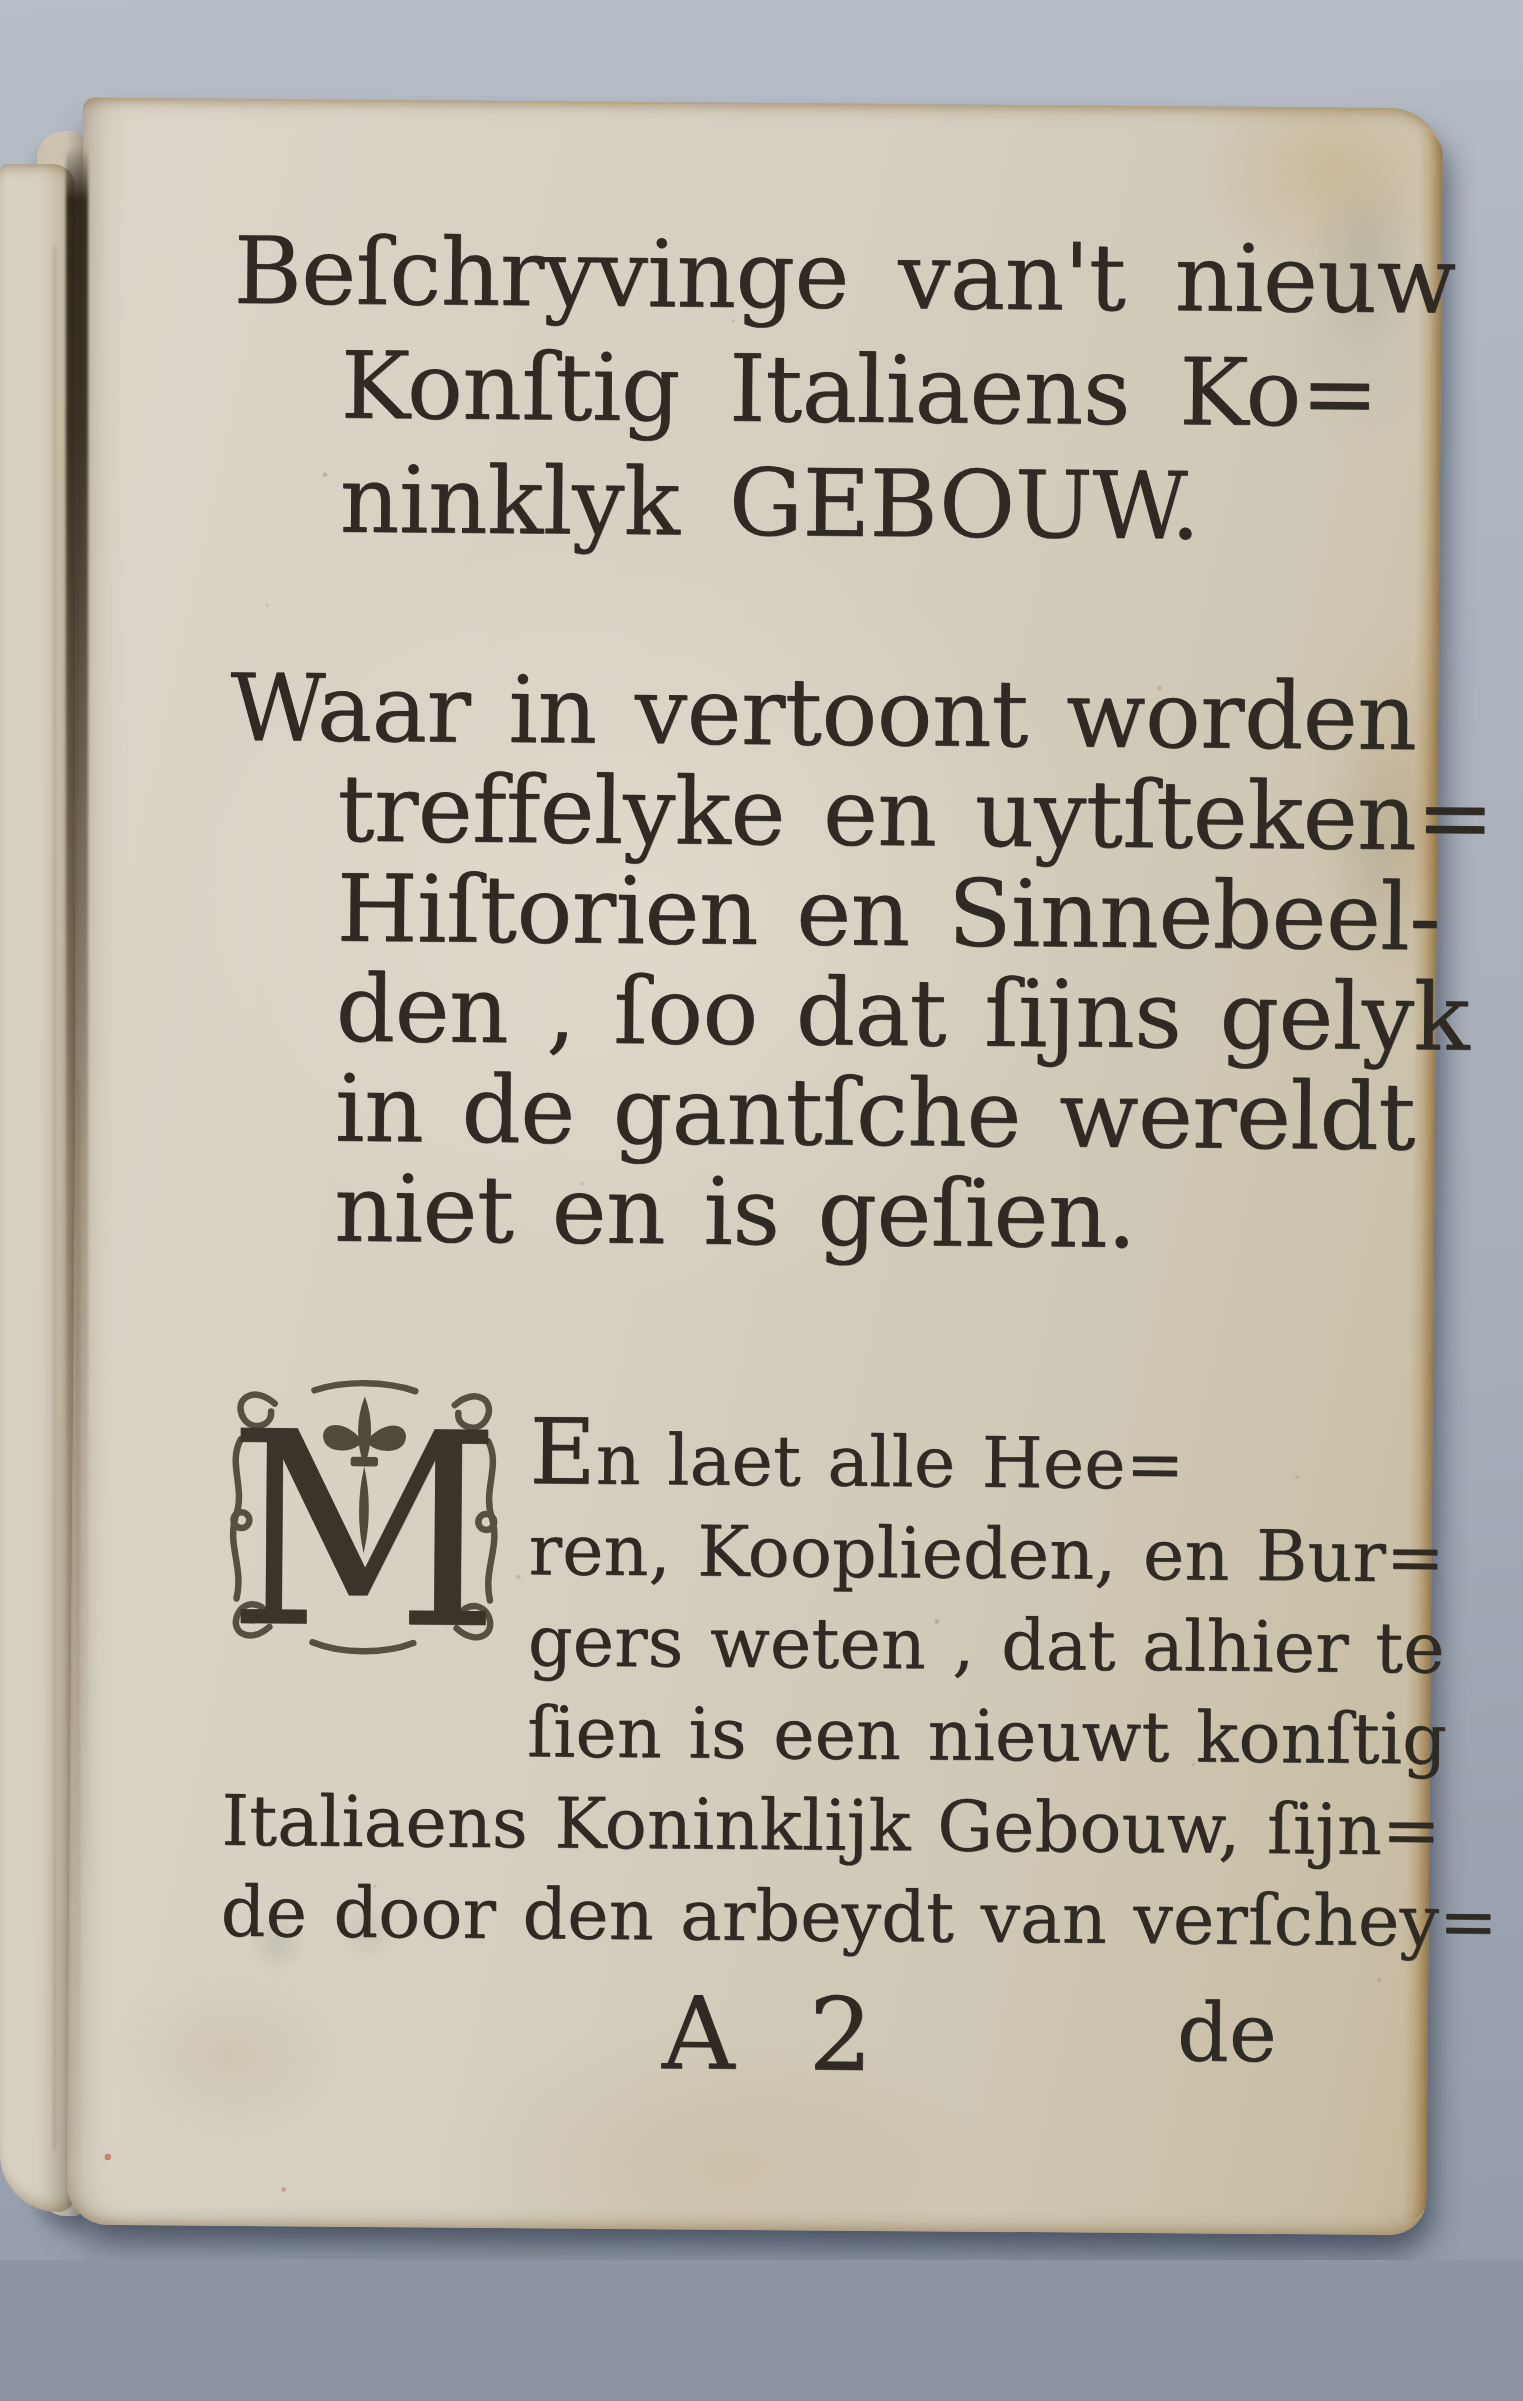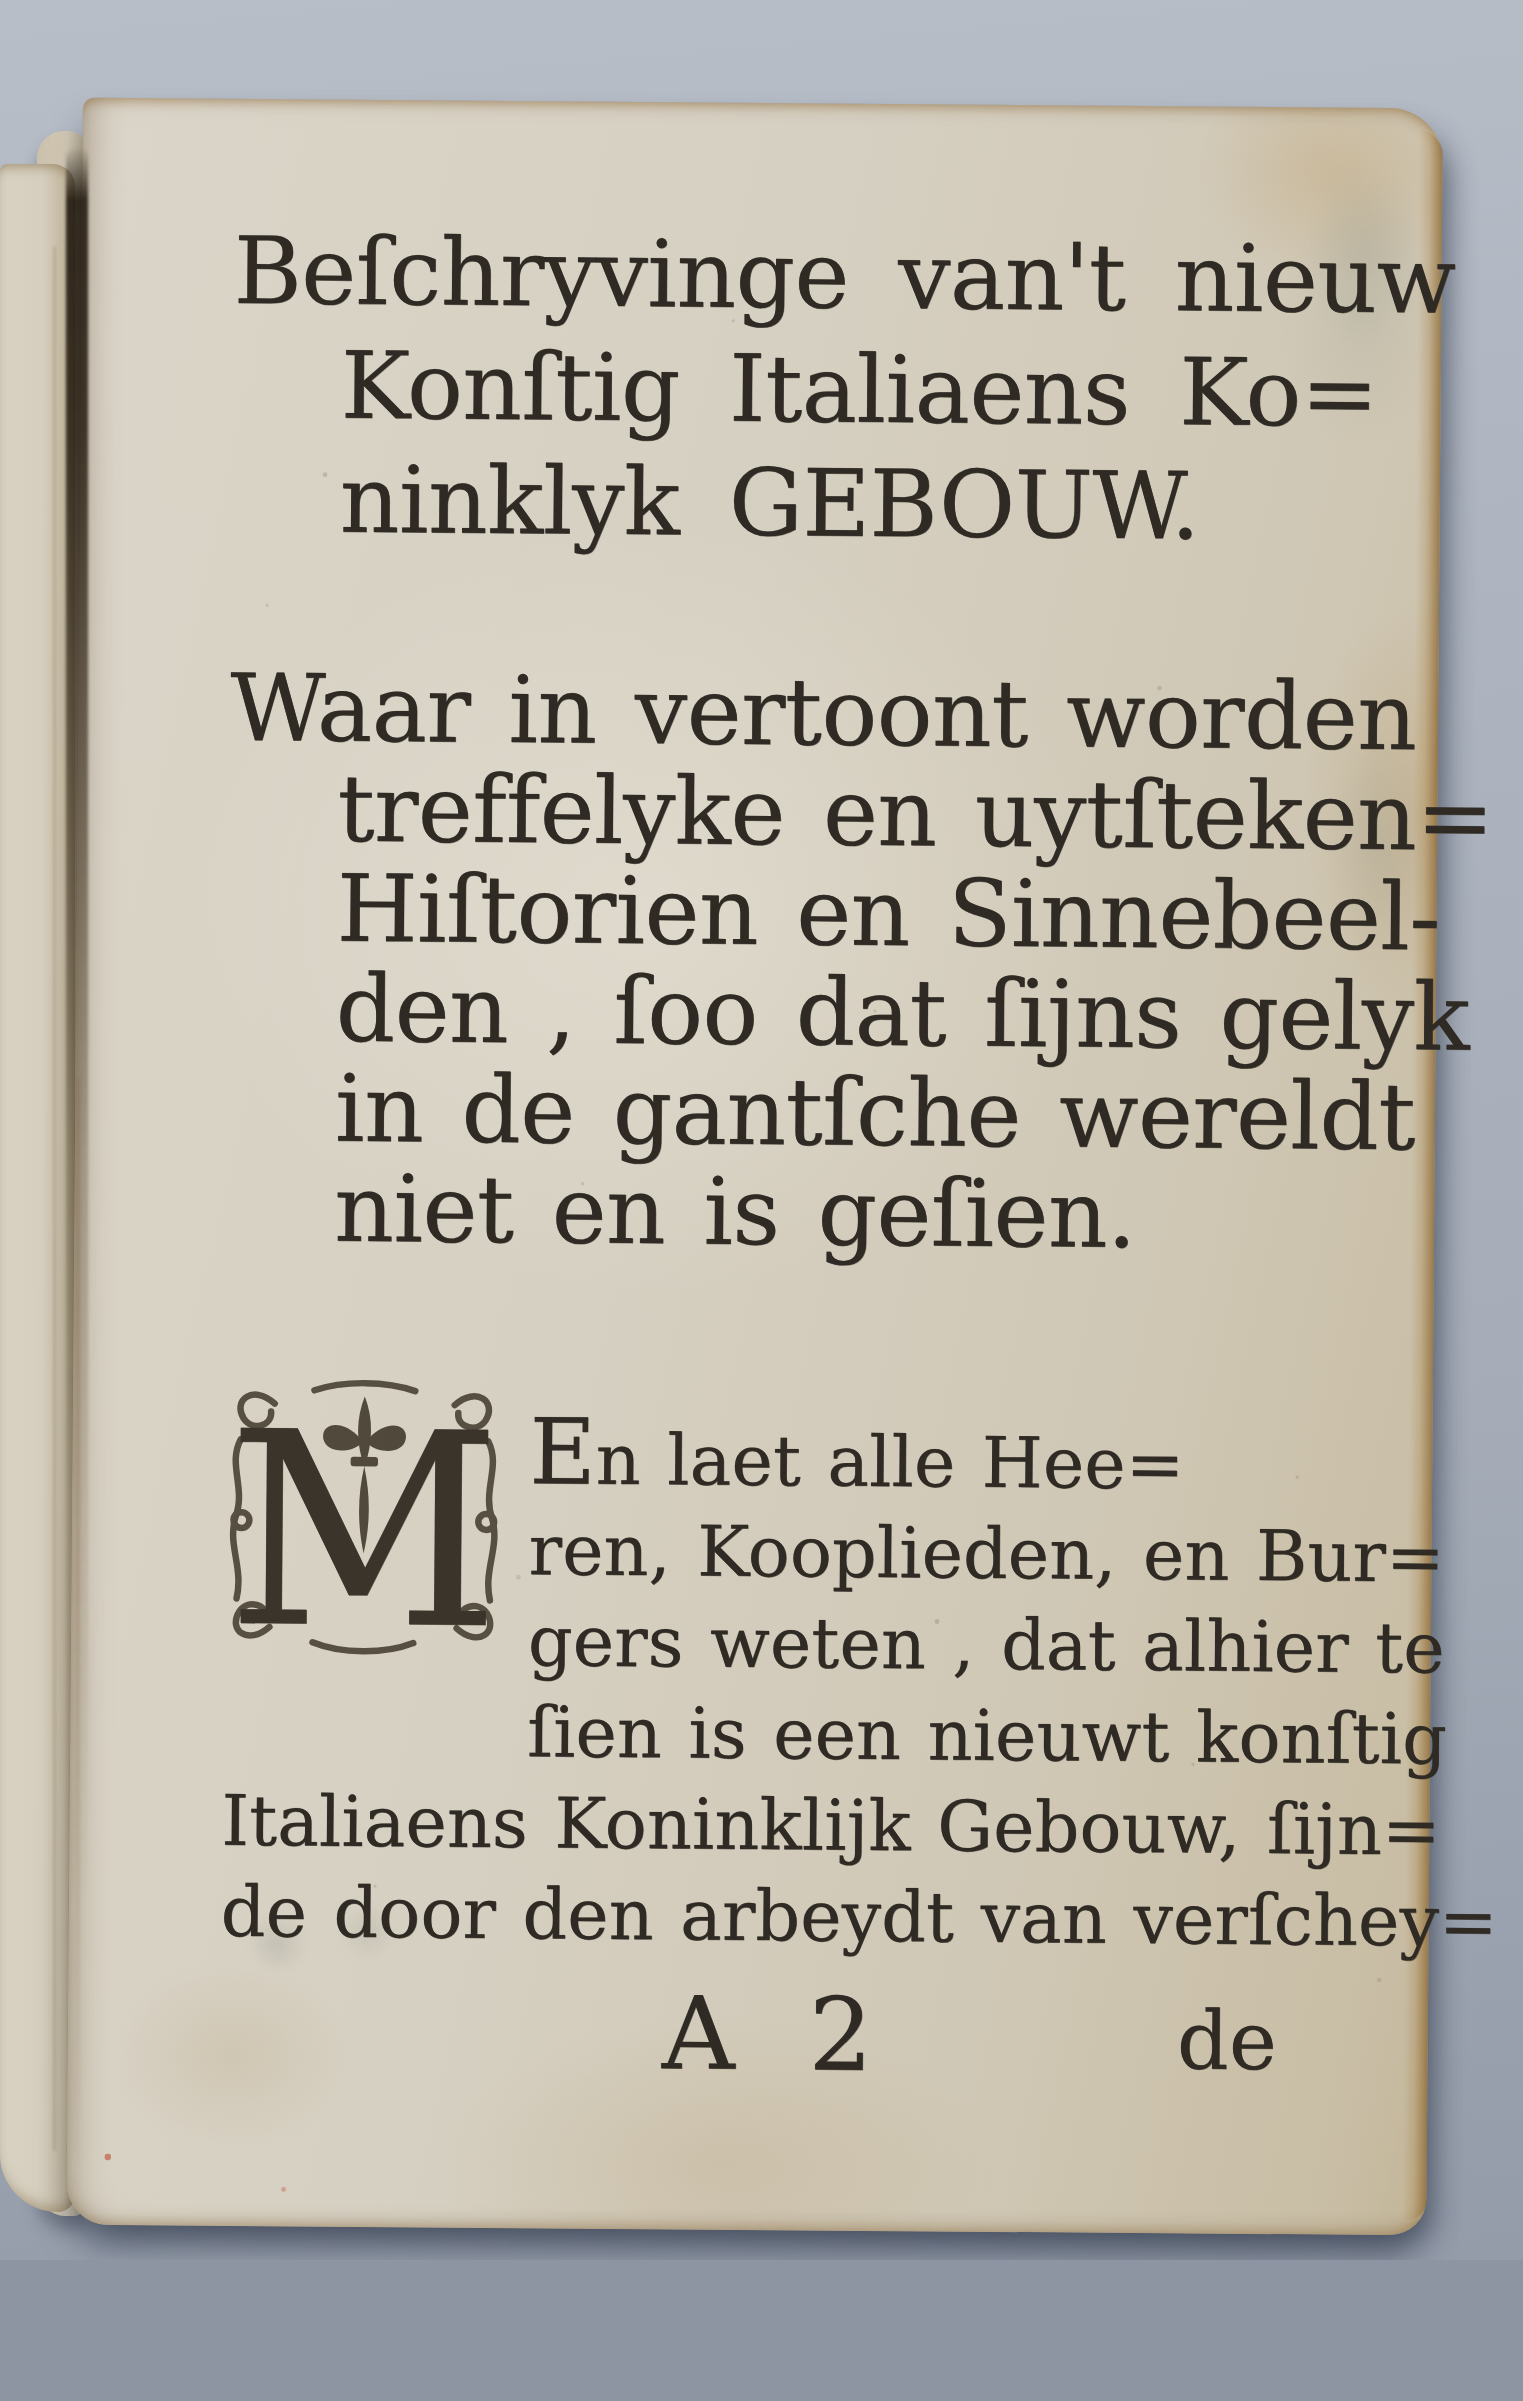--- a/index.html
+++ b/index.html
@@ -108,21 +108,21 @@
   .dropcap-box{position:absolute;left:-4.3px;top:-33px;width:288px;height:288px;}
   .body-par .line{font-size:70px;line-height:91px;word-spacing:.06em;}
   .body-par .hang{padding-left:305px;}
   .body-par .first-line::first-letter{font-size:1.30em;}
 
   .sig-row{position:relative;height:108px;margin-top:13px;font-size:70px;}
   .sig-mark{
     position:absolute;left:50%;transform:translateX(-58%);top:0;
     font-size:101px;letter-spacing:.18em;word-spacing:.05em;
   }
-  .catchword{position:absolute;right:93px;top:7.2px;font-size:81px;margin-top:8px;}
+  .catchword{position:absolute;right:93px;top:7.2px;font-size:81px;}
 
   .ink{color:#2f2b24;}
 </style>
 </head>
 <body>
 
 <div id="screen">
 
   <div class="strip-back"></div>
   <div class="left-strip"></div>

